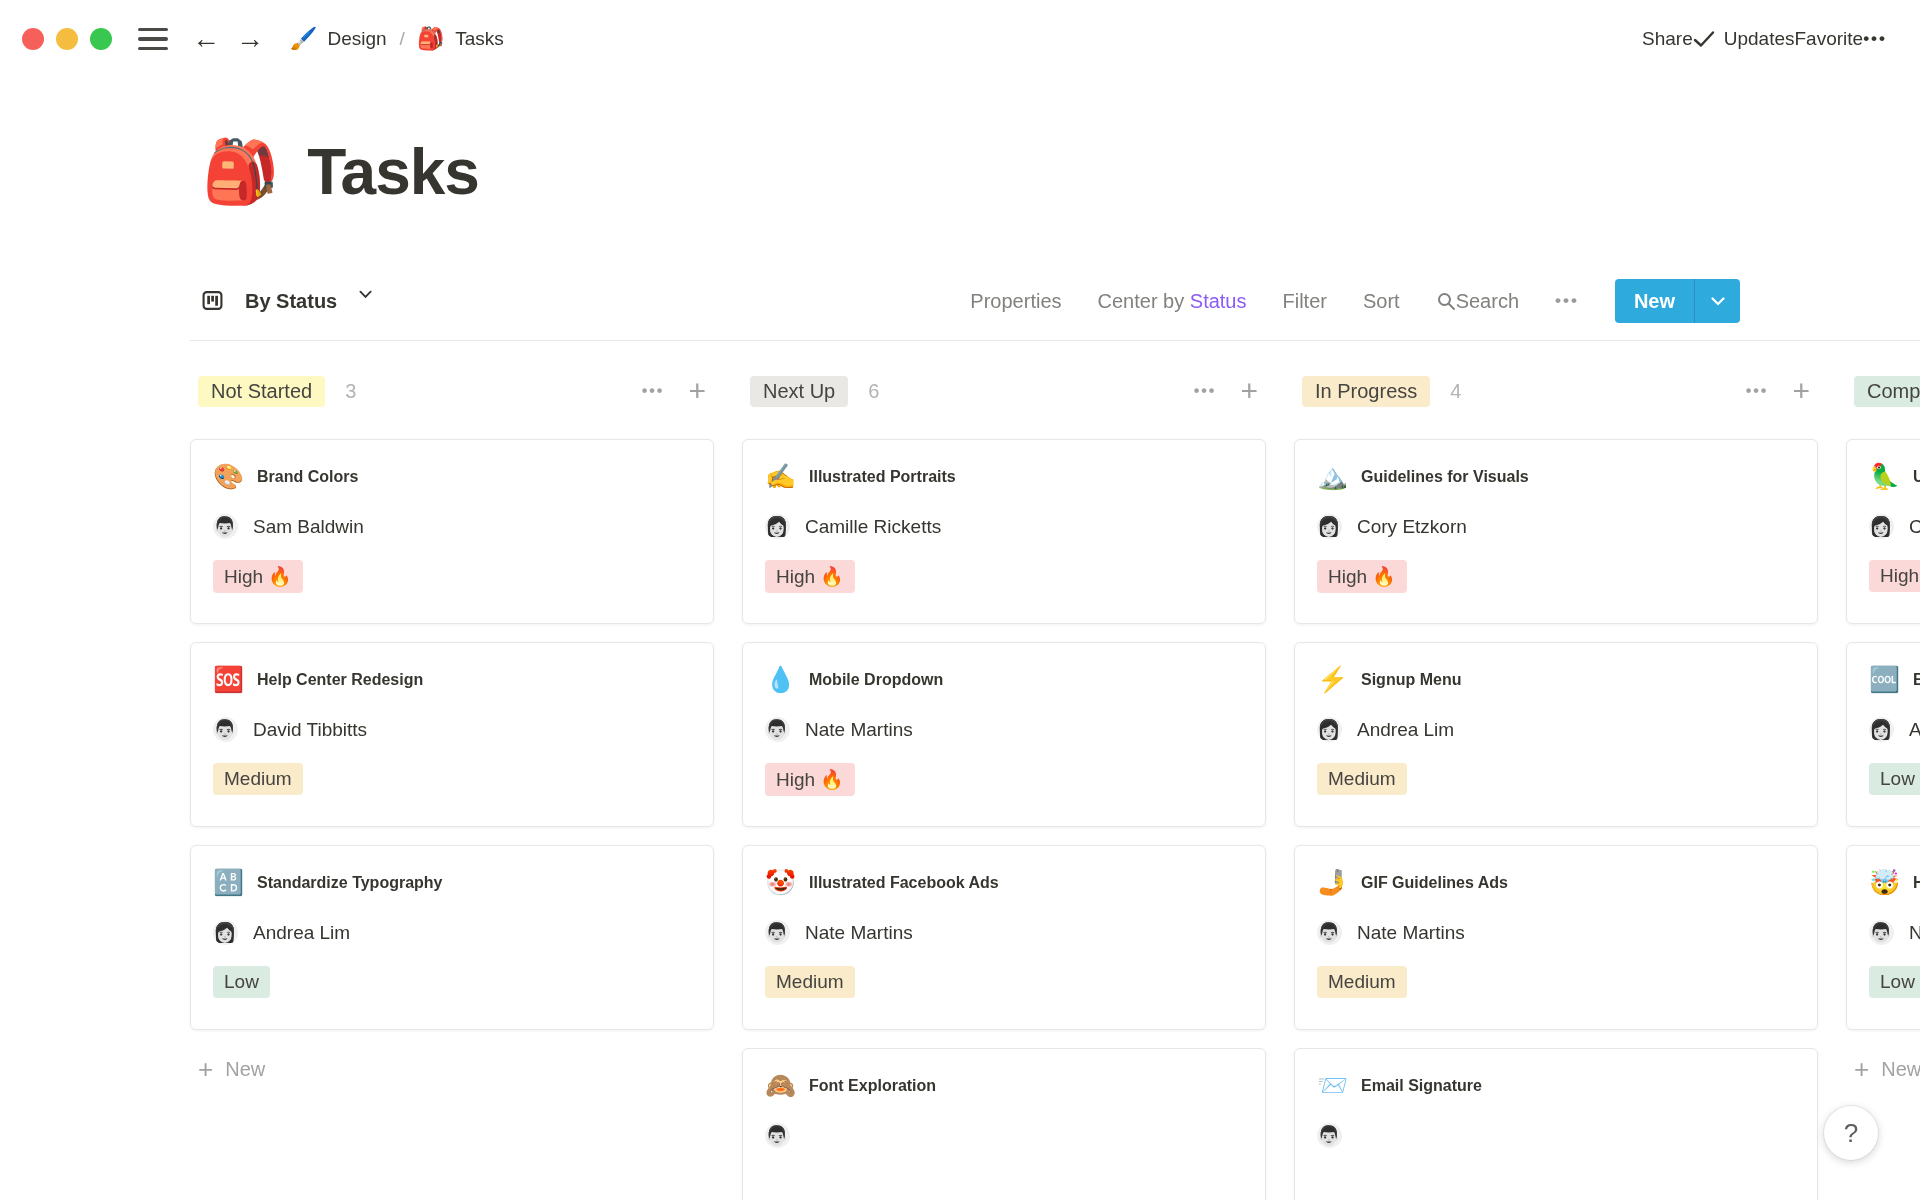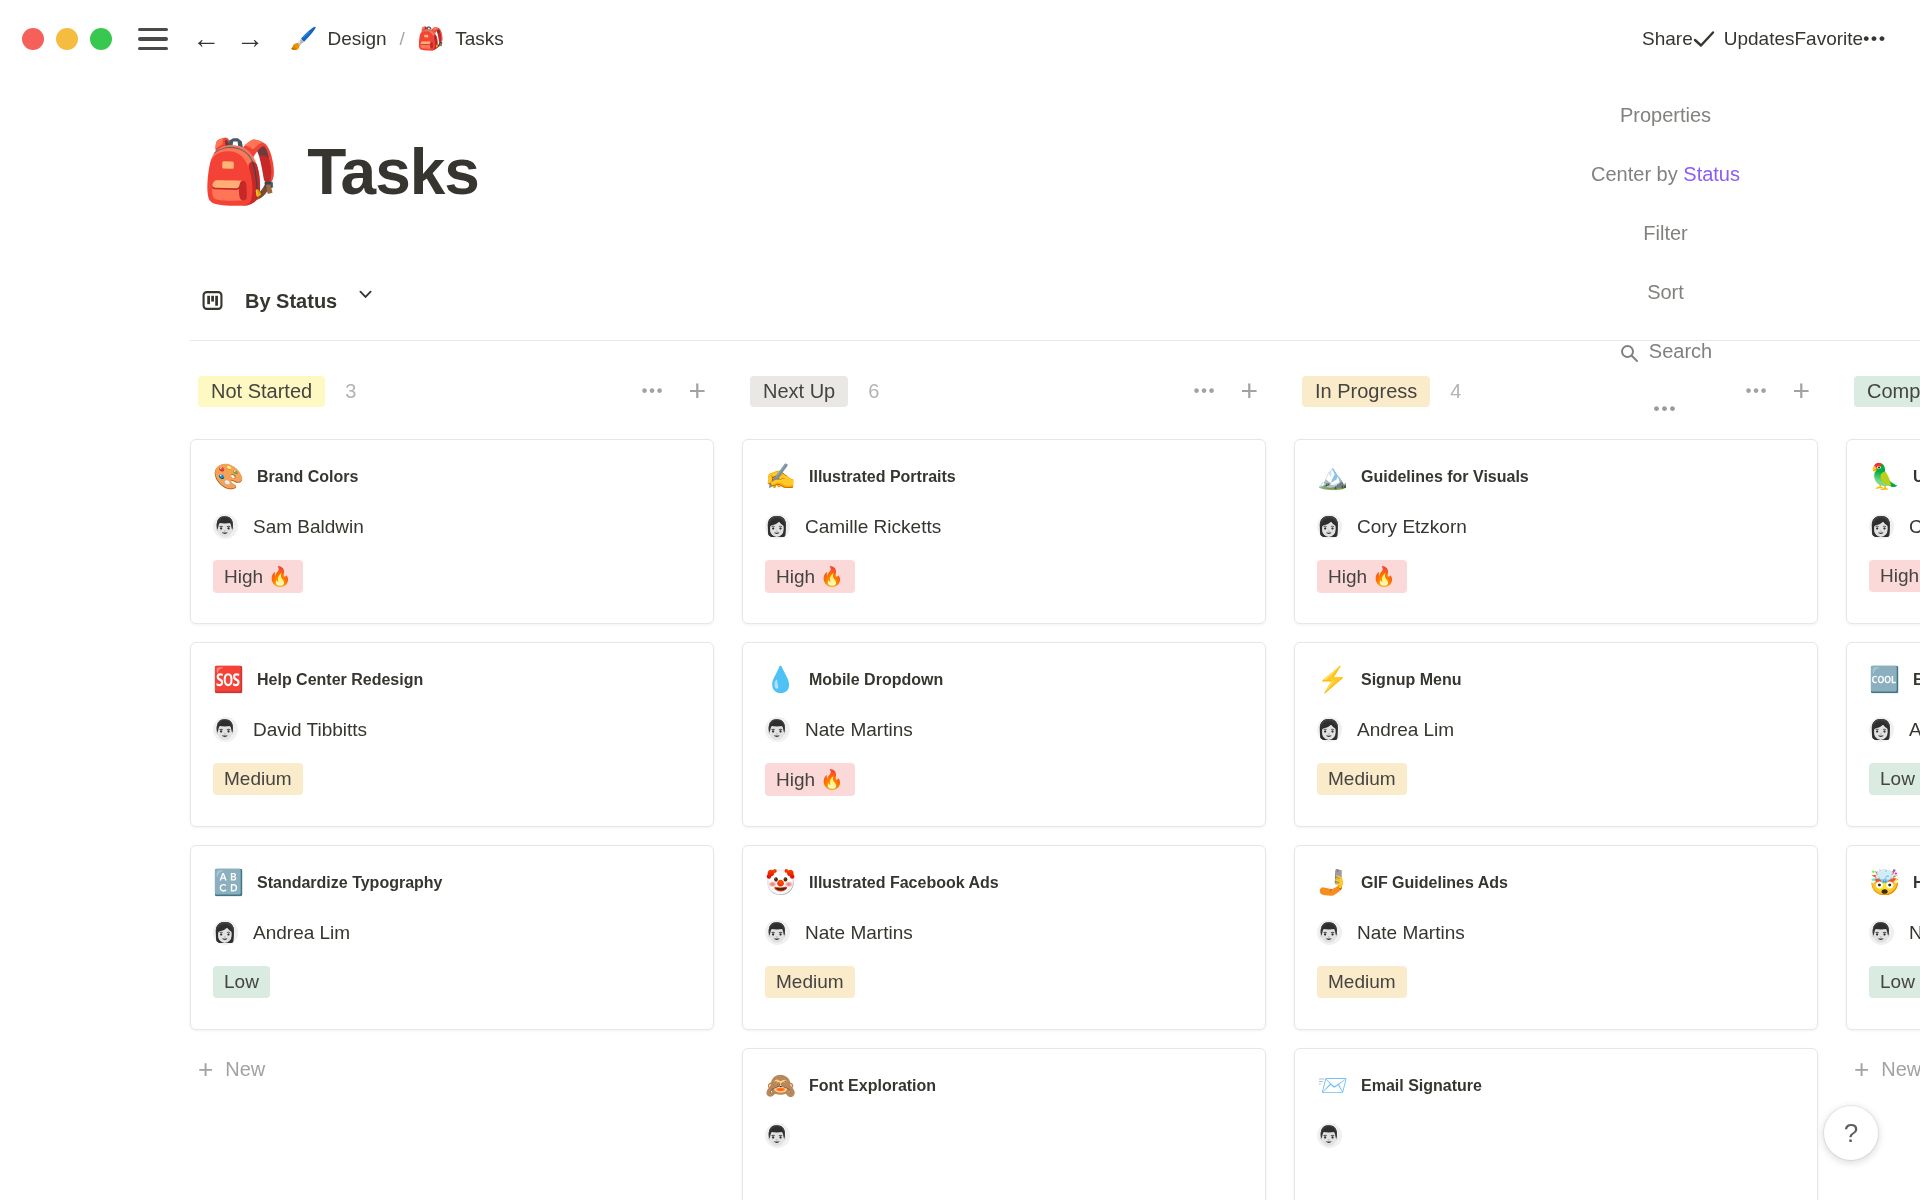--- a/index.html
+++ b/index.html
@@ -25,24 +25,24 @@
   .top-dots{letter-spacing:2px;font-weight:700;font-size:17px;}
   
   .page-head{margin:46px 0 0 202px;}
   .title-row{display:flex;align-items:center;gap:28px;}
   .page-icon{font-size:62px;line-height:1;cursor:pointer;}
   .page-title{font-size:64px;font-weight:700;letter-spacing:-1px;line-height:96px;}
   .page-sub{margin-top:18px;font-size:21px;line-height:30px;}
   
   .toolbar{margin:58px 180px 0 202px;display:flex;align-items:center;height:46px;}
   .view-switcher{display:flex;align-items:flex-start;gap:22px;font-size:20px;font-weight:600;color:#37352F;cursor:pointer;}
-  .toolbar-right{margin-left:auto;display:flex;align-items:center;gap:36px;font-size:20px;color:#82817E;flex-direction:column;}
+  .toolbar-right{margin-left:auto;display:flex;align-items:center;gap:36px;font-size:20px;color:#82817E;}
   .tb-item{cursor:pointer;white-space:nowrap;}
   .groupby .gv{color:#8b5cf6;margin-top:8px;}
-  .search-item{display:flex;align-items:flex-end;gap:10px;}
+  .search-item{display:flex;align-items:center;gap:0;}
   .tb-dots{letter-spacing:2px;font-weight:700;font-size:17px;color:#9c9b98;}
   .new-btn{display:flex;align-items:stretch;height:44px;border-radius:4px;overflow:hidden;background:#2EAADC;color:#fff;cursor:pointer;}
   .new-btn-main{display:flex;align-items:center;padding:0 19px;font-size:20px;font-weight:600;}
   .new-btn-arrow{width:45px;display:flex;align-items:center;justify-content:center;border-left:1px solid rgba(0,0,0,0.14);}
   .divider{height:1px;background:#E9E8E6;margin:16px 0 0 190px;}
   
   .board{display:flex;gap:28px;padding:32px 0 0 190px;align-items:flex-start;}
   .column{width:524px;flex:none;}
   .col-head{display:flex;align-items:center;height:36px;margin-bottom:30px;padding:0 8px;}
   .col-badge{padding:4px 13px;border-radius:4px;font-size:20px;color:#454440;white-space:nowrap;}

